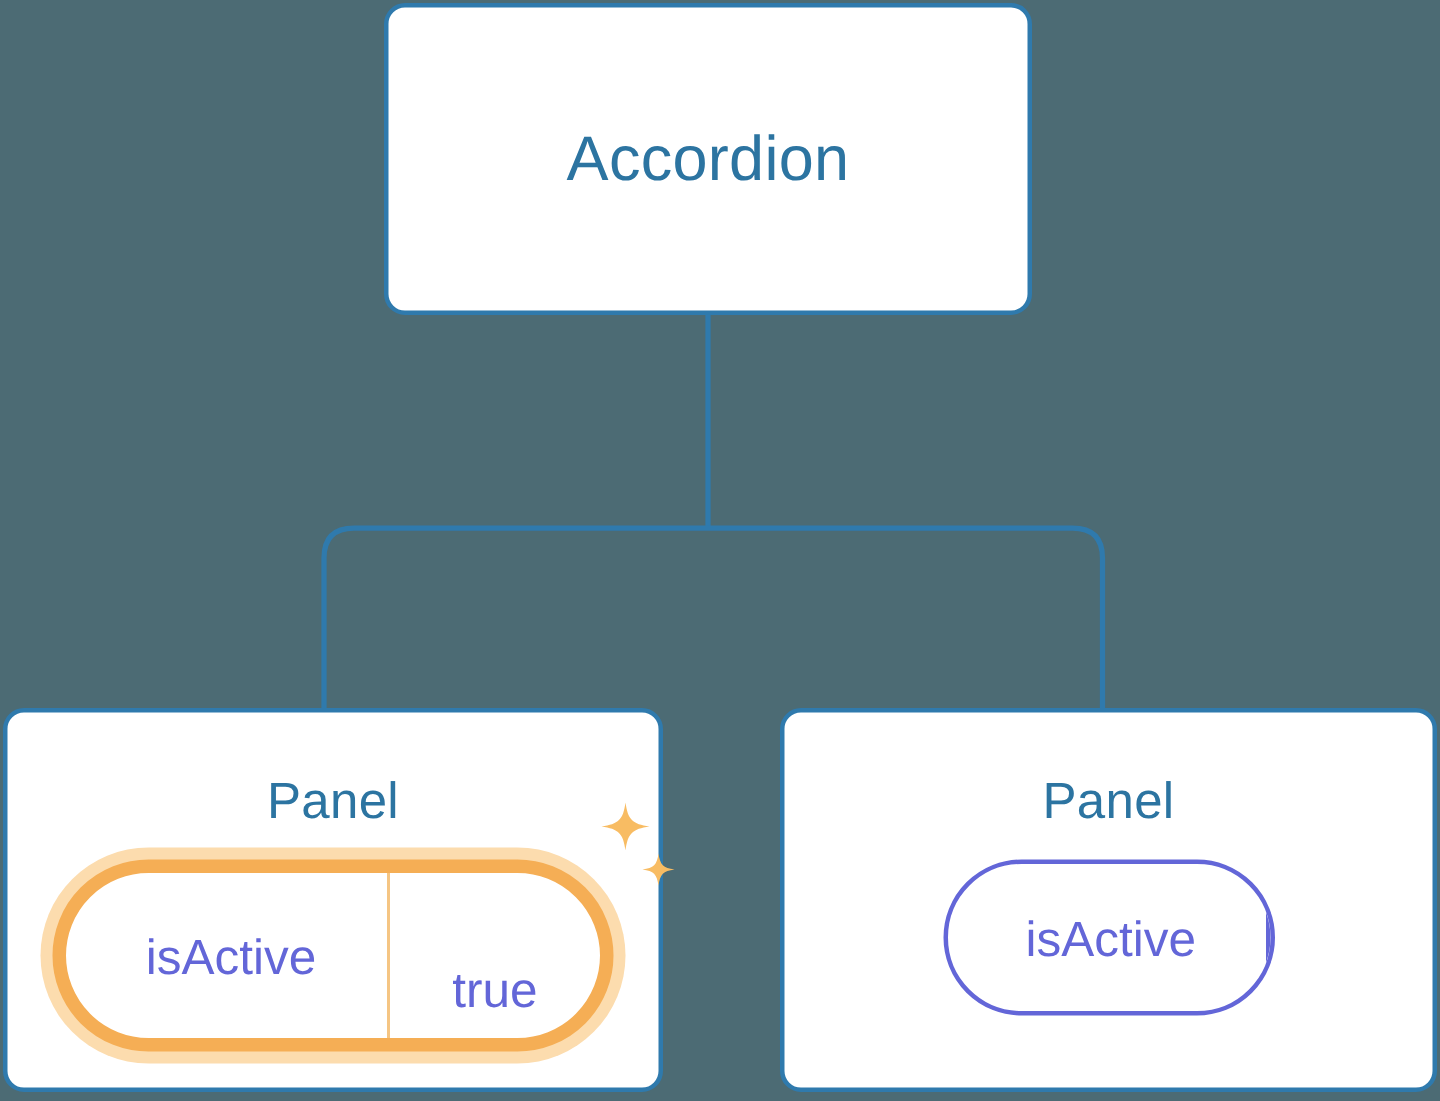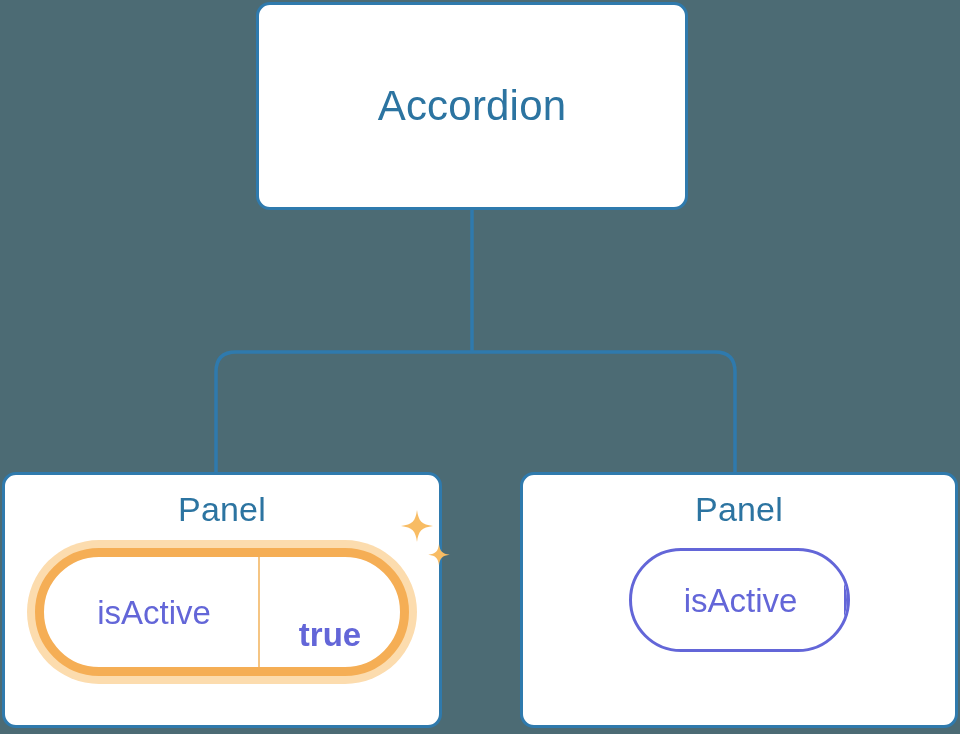--- a/index.html
+++ b/index.html
@@ -50,21 +50,21 @@
     left: 256px;
     top: 2px;
     width: 432px;
     height: 208px;
     justify-content: center;
   }
 
   .node-child {
     top: 472px;
     height: 256px;
-    padding-top: 17px;
+    padding-top: 42px;
   }
 
   .node-child-left  { left: 2px;   width: 440px; }
   .node-child-right { left: 520px; width: 438px; }
 
   .node-title {
     color: #2c74a1;
     font-size: 40px;
     font-weight: 400;
     letter-spacing: 0.2px;
@@ -125,21 +125,21 @@
     border-width: 9px;
     height: 128px;
     box-shadow: 0 0 0 8px #fcdcae;
   }
   .pill-wrap.is-highlighted .pill-divider {
     width: 2px;
     background: #f5c583;
   }
   .pill-wrap.is-highlighted .pill-key { width: 214px; }
   .pill-wrap.is-highlighted .pill-val { width: 140px; }
-  .pill-wrap.is-highlighted .pill-val .pill-text { font-weight: bold; margin-top: 44px; }
+  .pill-wrap.is-highlighted .pill-val .pill-text { font-weight: normal; margin-top: 44px; }
 
   .pill-text { display: block; }
 
   
   .sparkles {
     position: absolute;
     right: -44px;
     top: -38px;
     width: 60px;
     height: 66px;

